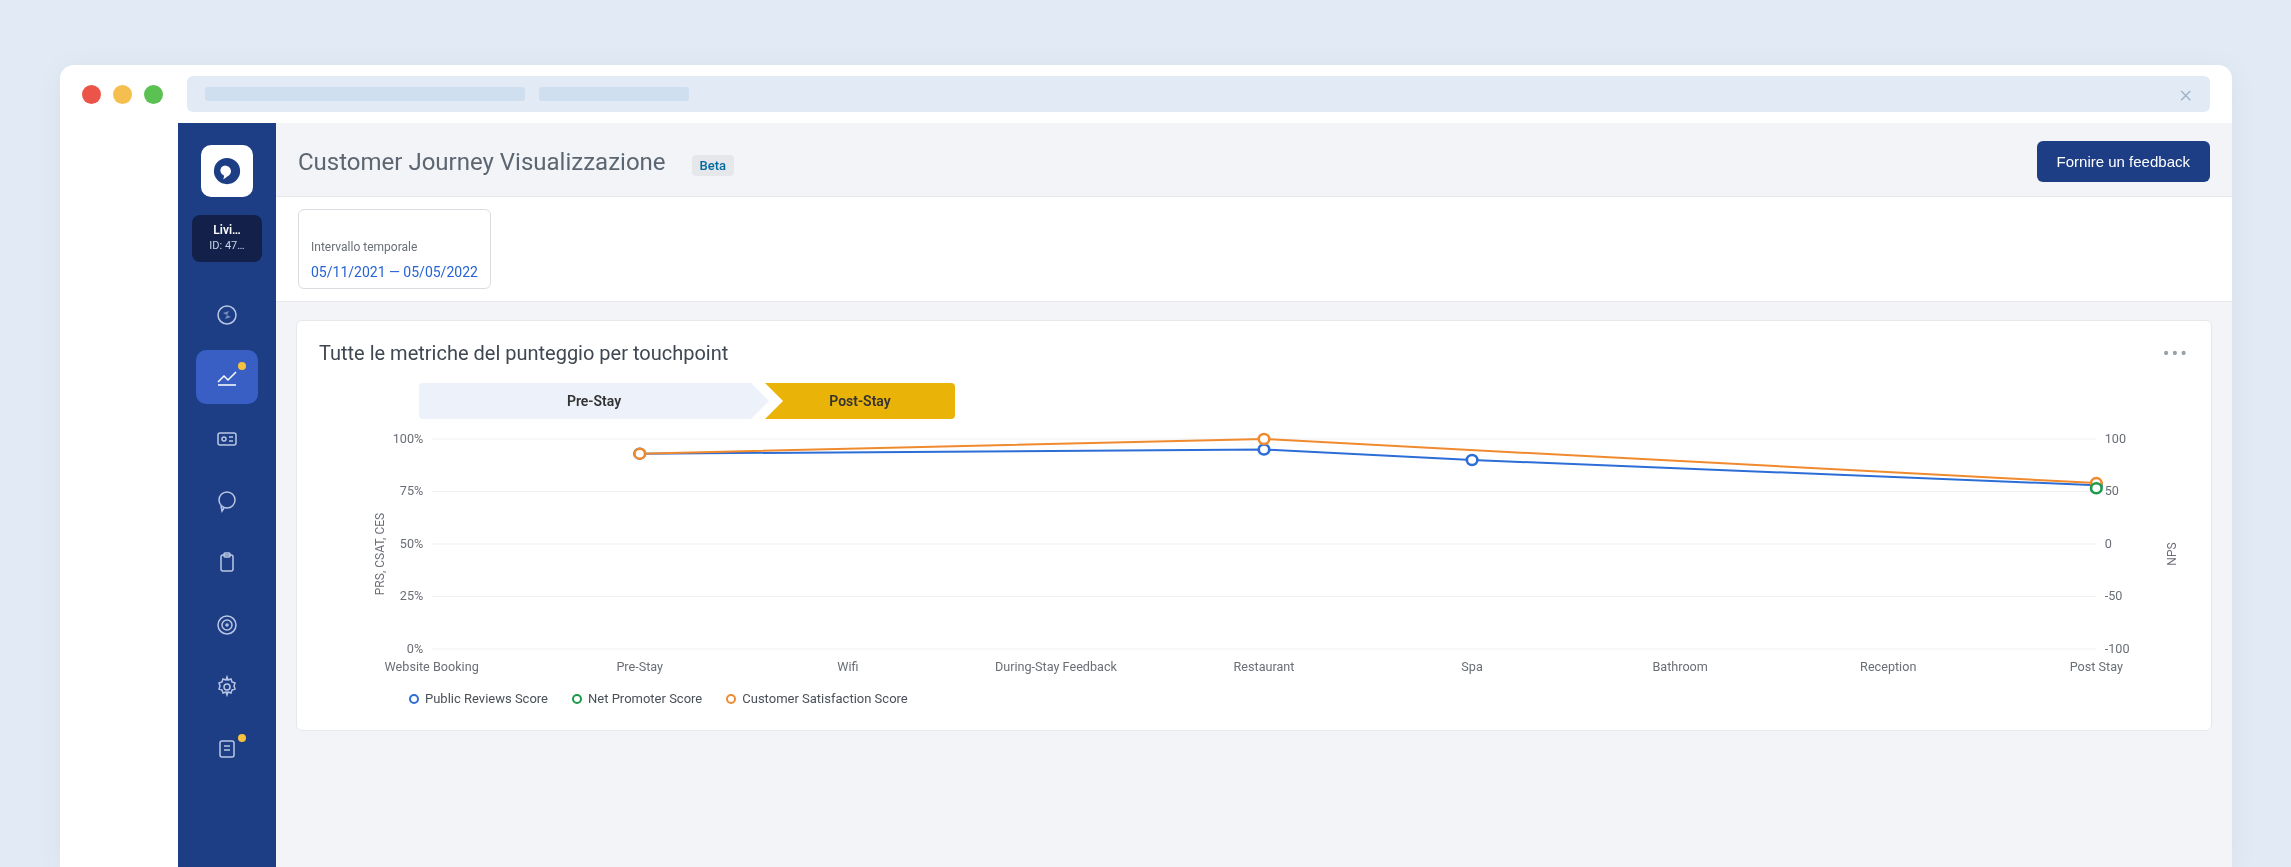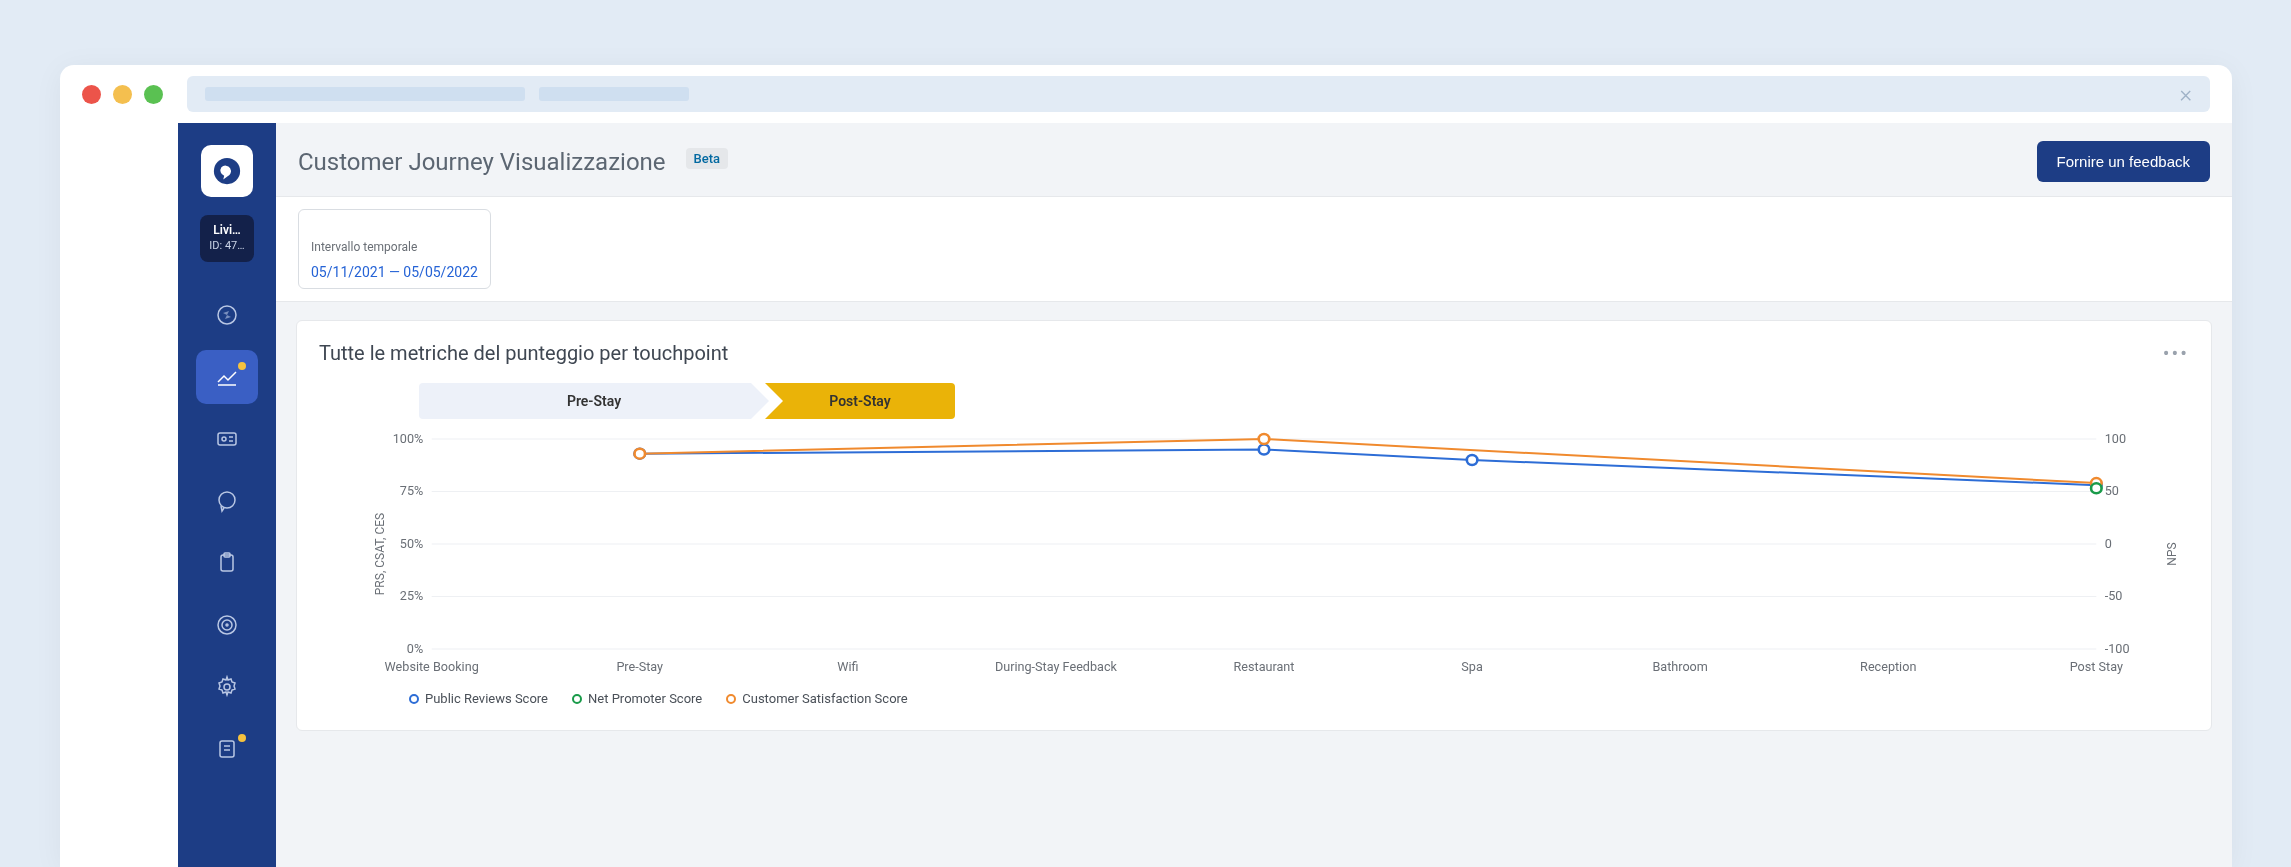--- a/index.html
+++ b/index.html
@@ -66,21 +66,21 @@
   }
   .sidebar-logo {
     width: 52px; height: 52px;
     background: #fff;
     border-radius: 10px;
     display: flex; align-items: center; justify-content: center;
     margin-bottom: 18px;
   }
   .sidebar-logo svg { width: 30px; height: 30px; }
   .sidebar-account {
-    width: 54px;
+    width: 70px;
     background: #13214a;
     border-radius: 8px;
     color: #fff;
     font-size: 12px;
     text-align: center;
     padding: 8px 4px 10px 4px;
     margin-bottom: 26px;
   }
   .sidebar-account .acct-name { font-weight: 600; }
   .sidebar-account .acct-id { font-size: 11px; color: #c9d3e6; margin-top: 2px;}
@@ -101,21 +101,21 @@
     background: #f2f4f7;
     overflow: hidden;
     padding: 0;
   }
   .page-header {
     display: flex;
     align-items: center;
     justify-content: space-between;
     padding: 18px 22px 14px 22px;
   }
-  .page-title-wrap { display: flex; align-items: flex-start; gap: 20px; }
+  .page-title-wrap { display: flex; align-items: flex-end; gap: 26px; }
   .page-title { font-size: 24px; font-weight: 400; color: #5c6672; }
   .beta-badge {
     background: #e5e7ea;
     color: #0369a1;
     font-size: 13px;
     padding: 3px 8px;
     border-radius: 4px;
     font-weight: 500;
   }
   .feedback-btn {

